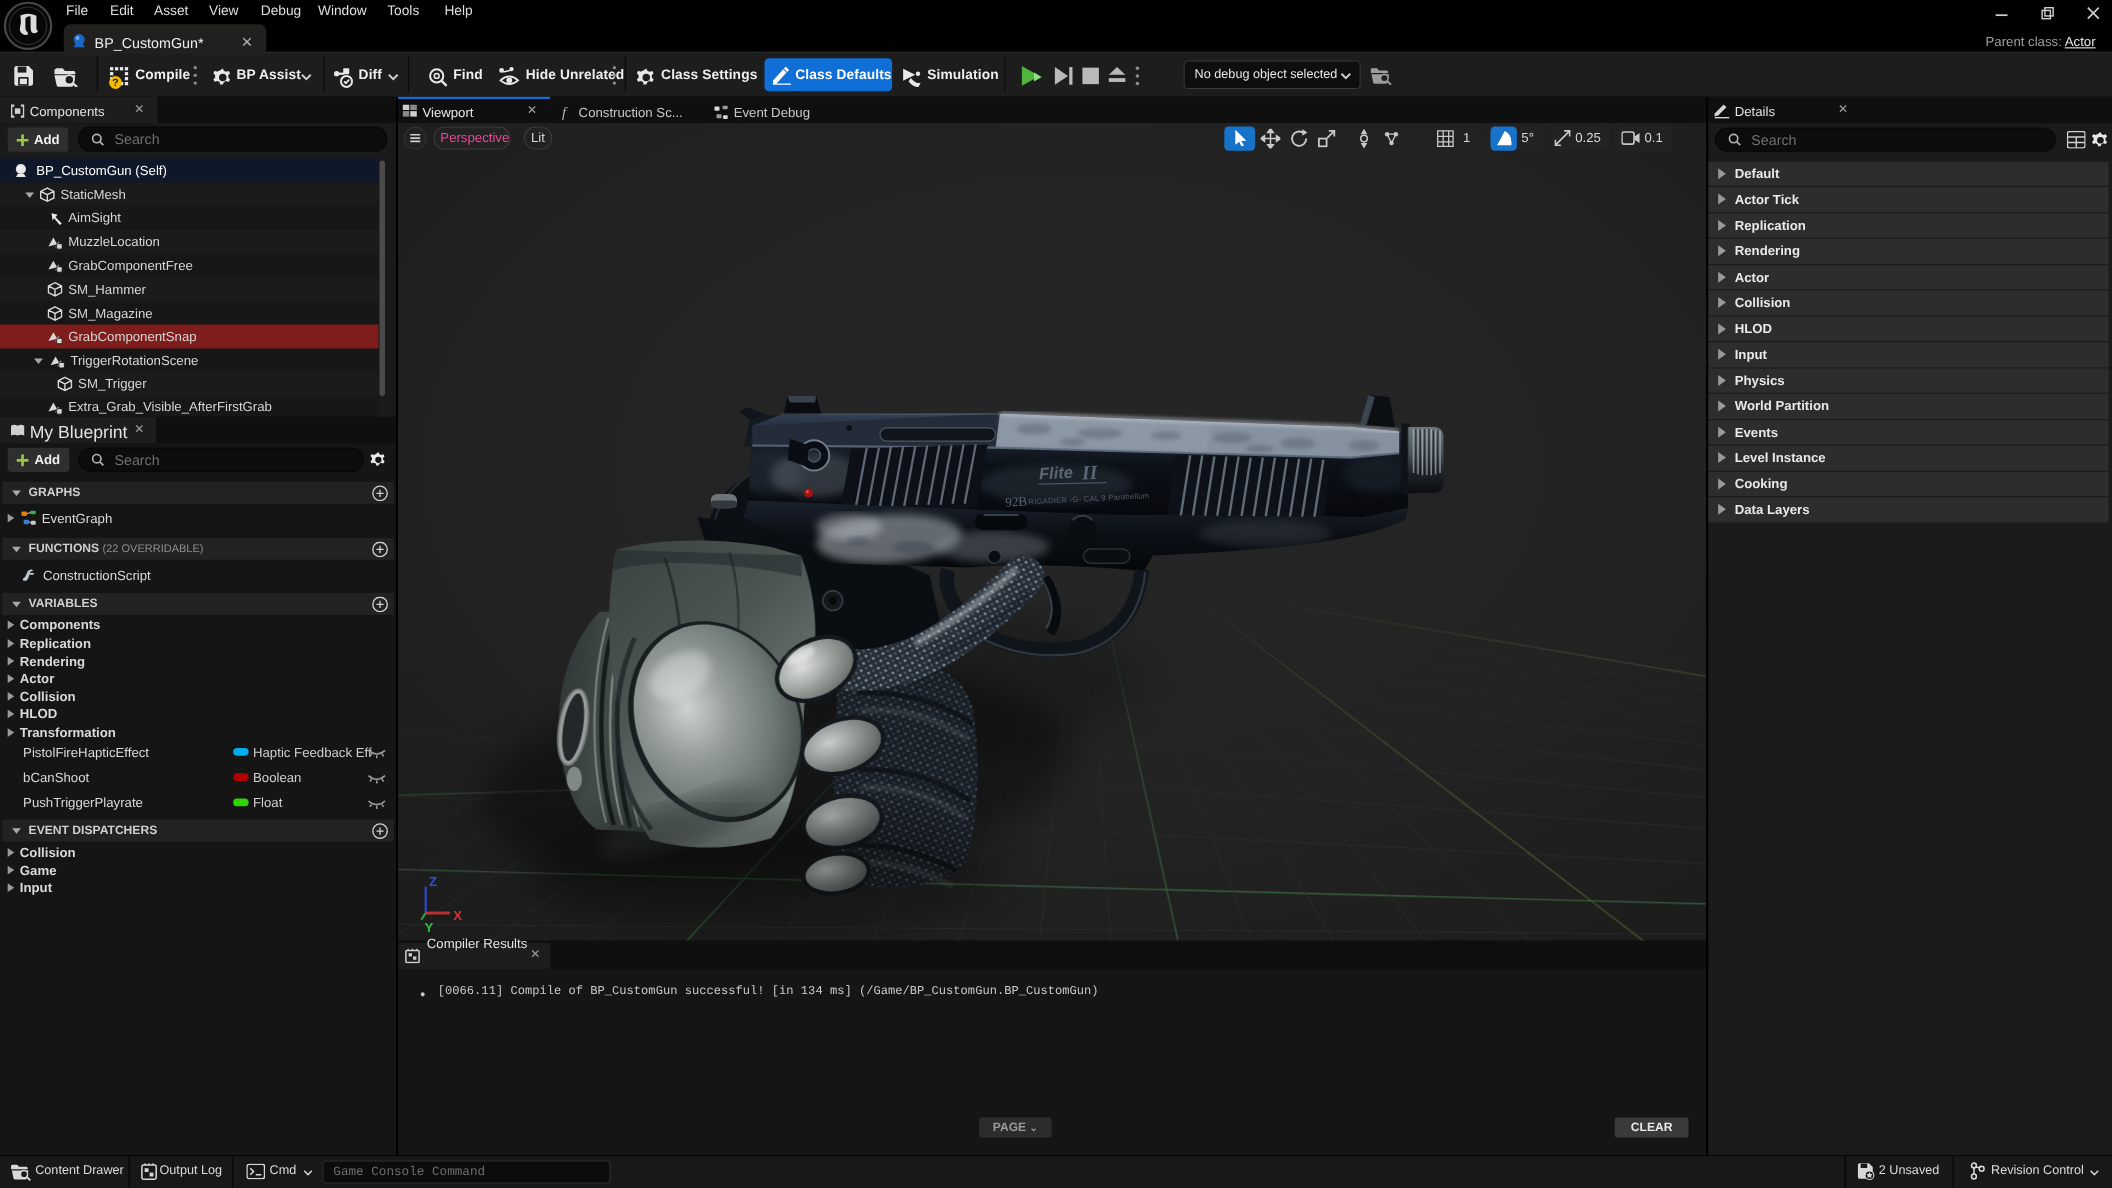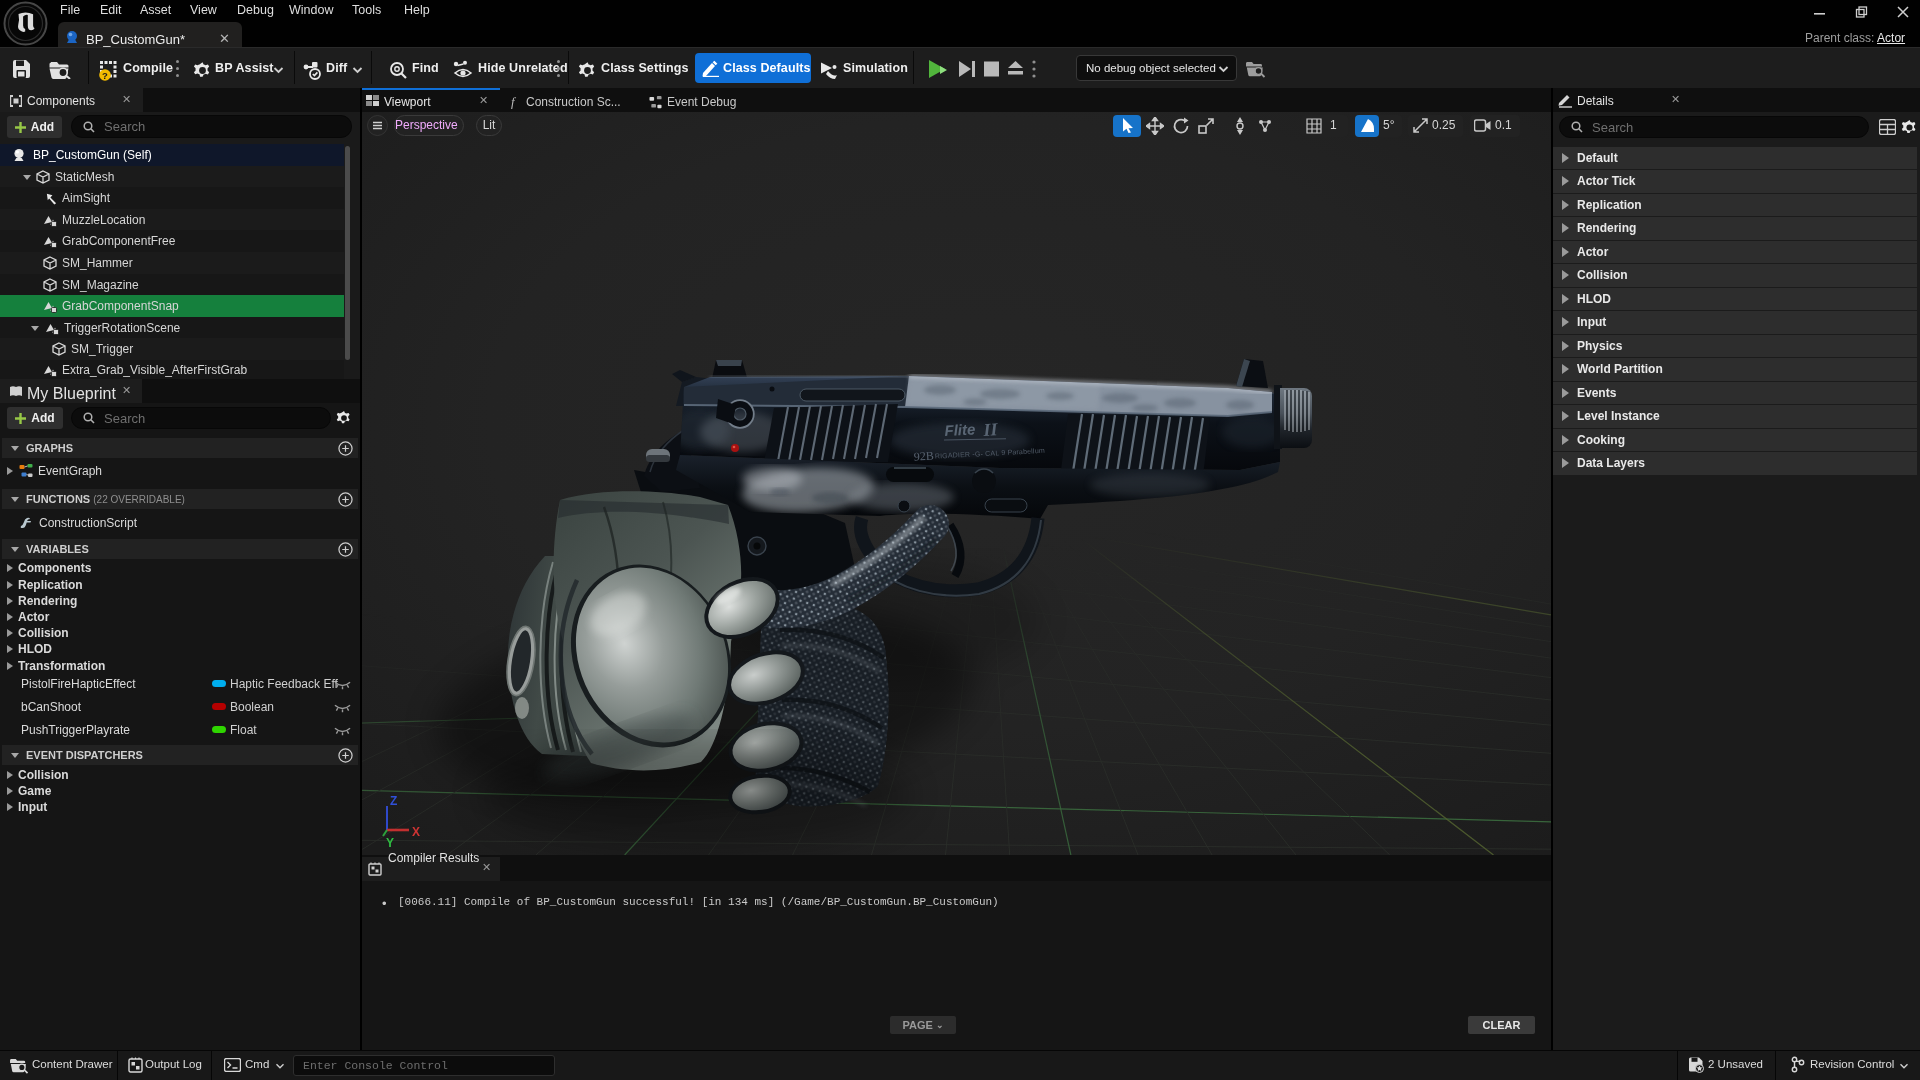--- a/index.html
+++ b/index.html
@@ -301,21 +301,21 @@
       </svg>MuzzleLocation</div>
     <div class="trow" style="top:230.4px;background:#171717"><svg style="margin:0 5px 0 43px" width="14" height="14">
         <use href="#i-scene"></use>
       </svg>GrabComponentFree</div>
     <div class="trow" style="top:252px;background:#1b1b1b"><svg style="margin:0 5px 0 43px" width="14" height="14">
         <use href="#i-cube"></use>
       </svg>SM_Hammer</div>
     <div class="trow" style="top:273.6px;background:#171717"><svg style="margin:0 5px 0 43px" width="14" height="14">
         <use href="#i-cube"></use>
       </svg>SM_Magazine</div>
-    <div class="trow" style="top:295.2px;background:#15803d"><svg style="margin:0 5px 0 43px" width="14" height="14">
+    <div class="trow" style="top:295.2px;background:#7f1d1d"><svg style="margin:0 5px 0 43px" width="14" height="14">
         <use href="#i-scene"></use>
       </svg>GrabComponentSnap</div>
     <div class="trow" style="top:316.8px;background:#171717"><svg style="margin:0 0 0 30px" width="10" height="10">
         <use href="#i-exp"></use>
       </svg><svg style="margin:0 5px 0 5px" width="14" height="14">
         <use href="#i-scene"></use>
       </svg>TriggerRotationScene</div>
     <div class="trow" style="top:338.4px;background:#1b1b1b"><svg style="margin:0 5px 0 52px" width="14" height="14">
         <use href="#i-cube"></use>
       </svg>SM_Trigger</div>
@@ -795,21 +795,21 @@
       <text x="390" y="805" fill="#3050d8">Z</text>
       <text x="412" y="836" fill="#d03434">X</text>
       <text x="386" y="847" fill="#2fbe42">Y</text>
     </g>
   </svg>
   <div id="vp-overlay">
     <svg class="abs" style="left:367px;top:115px" width="21" height="21" viewBox="0 0 21 21">
       <circle cx="10.5" cy="10.5" r="10" fill="#222222" stroke="#3a3a3a" stroke-width="0.8"></circle>
       <path d="M6 7.5 h9 M6 10.5 h9 M6 13.5 h9" stroke="#cfcfcf" stroke-width="1.5"></path>
     </svg>
-    <div class="abs" style="left:394px;top:115px;width:70px;height:21px;background:#222222;border:1px solid #3a3a3a;border-radius:11px;color:#f0abfc;font-size:12px;text-align:left;line-height:19px">Perspective</div>
+    <div class="abs" style="left:394px;top:115px;width:70px;height:21px;background:#222222;border:1px solid #3a3a3a;border-radius:11px;color:#ec4899;font-size:12px;text-align:right;line-height:19px">Perspective</div>
     <div class="abs" style="left:476px;top:115px;width:26px;height:21px;background:#222222;border:1px solid #3a3a3a;border-radius:11px;color:#d6d6d6;font-size:12px;text-align:center;line-height:19px">Lit</div>
 
     <div class="abs" style="left:1113px;top:115px;width:28px;height:22px;background:#1673c9;border-radius:4px"></div>
     <svg class="abs" style="left:1122px;top:118px" width="12" height="15" viewBox="0 0 12 15">
       <path d="M1 0 L11 10 L6.5 10.2 L9 14.5 L6.5 15 L4.5 10.8 L1 13.5 z" fill="#fff"></path>
     </svg>
     <svg class="abs" style="left:1146px;top:117px" width="18" height="18" viewBox="0 0 18 18">
       <path d="M9 0 L11.5 3.5 h-5 z M9 18 L6.5 14.5 h5 z M0 9 L3.5 6.5 v5 z M18 9 L14.5 11.5 v-5 z M9 3 v12 M3 9 h12" stroke="#c9c9c9" stroke-width="1.4" fill="#c9c9c9"></path>
     </svg>
     <svg class="abs" style="left:1172px;top:117px" width="18" height="18" viewBox="0 0 18 18">
@@ -930,21 +930,21 @@
   </svg>
   <div class="abs" style="left:145px;top:1058px;font-size:11.5px">Output Log</div>
   <svg class="abs" style="left:224px;top:1058px" width="17" height="14" viewBox="0 0 17 14">
     <rect x="0.5" y="0.5" width="16" height="13" rx="2" fill="none" stroke="#d8d8d8" stroke-width="1.4"></rect>
     <path d="M3.5 4 l3 3 l-3 3 M8.5 10 h5" stroke="#d8d8d8" stroke-width="1.4" fill="none"></path>
   </svg>
   <div class="abs" style="left:245px;top:1058px;font-size:11.5px">Cmd</div>
   <svg class="abs" style="left:275px;top:1063px" width="10" height="7" viewBox="0 0 11 8">
     <path d="M1.5 1.5 L5.5 5.5 L9.5 1.5" stroke="#cfcfcf" stroke-width="1.6" fill="none"></path>
   </svg>
-  <div class="abs mono" style="left:293px;top:1055px;width:262px;height:21px;background:#0c0c0c;border:1px solid #2e2e2e;border-radius:3px;color:#6d6d6d;font-size:11.5px;line-height:19px;padding-left:9px">Enter Console Control</div>
+  <div class="abs mono" style="left:293px;top:1055px;width:262px;height:21px;background:#0c0c0c;border:1px solid #2e2e2e;border-radius:3px;color:#6d6d6d;font-size:11.5px;line-height:19px;padding-left:9px">Game Console Command</div>
   <svg class="abs" style="left:1688px;top:1057px" width="17" height="16" viewBox="0 0 17 16">
     <path d="M1 2 a1.5 1.5 0 0 1 1.5-1.5 h8.5 l3.5 3.5 v9 a1.5 1.5 0 0 1 -1.5 1.5 h-10.5 a1.5 1.5 0 0 1 -1.5 -1.5 z" fill="#d8d8d8"></path>
     <rect x="3.5" y="0.8" width="6" height="4" fill="#181818"></rect>
     <circle cx="11.5" cy="11.5" r="4" fill="#181818" stroke="#d8d8d8" stroke-width="1"></circle>
     <path d="M11.5 8.5 l0.9 1.8 2 0.3 -1.45 1.4 0.35 2 -1.8 -0.95 -1.8 0.95 0.35 -2 -1.45 -1.4 2 -0.3 z" fill="#d8d8d8"></path>
   </svg>
   <div class="abs" style="left:1708px;top:1058px;font-size:11.5px">2 Unsaved</div>
   <svg class="abs" style="left:1790px;top:1056px" width="16" height="17" viewBox="0 0 16 17">
     <circle cx="4.5" cy="3.5" r="2.2" fill="none" stroke="#d8d8d8" stroke-width="1.4"></circle>
     <circle cx="4.5" cy="13.5" r="2.2" fill="none" stroke="#d8d8d8" stroke-width="1.4"></circle>

